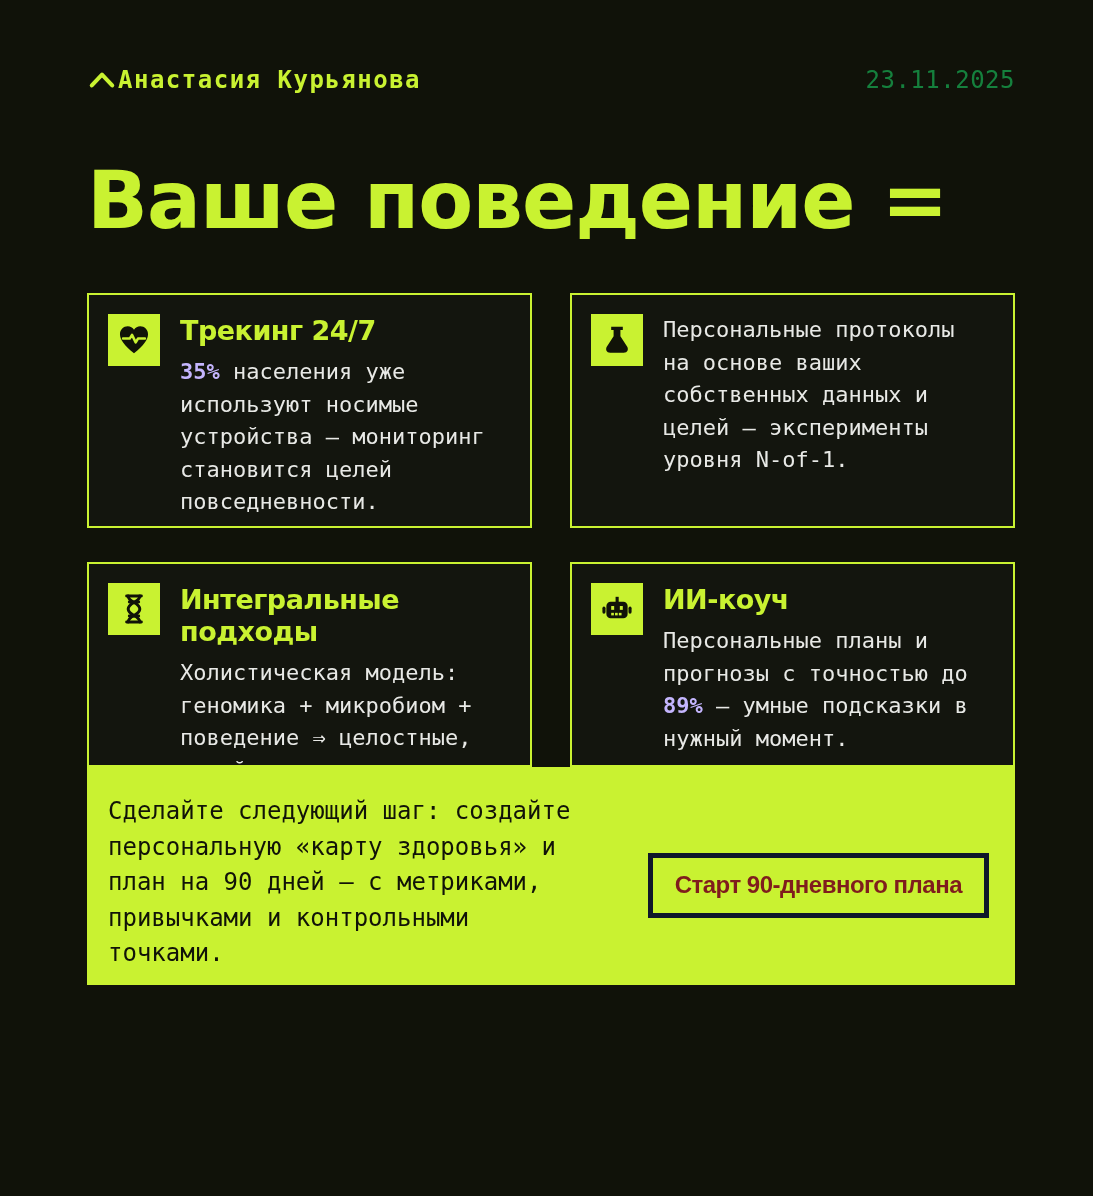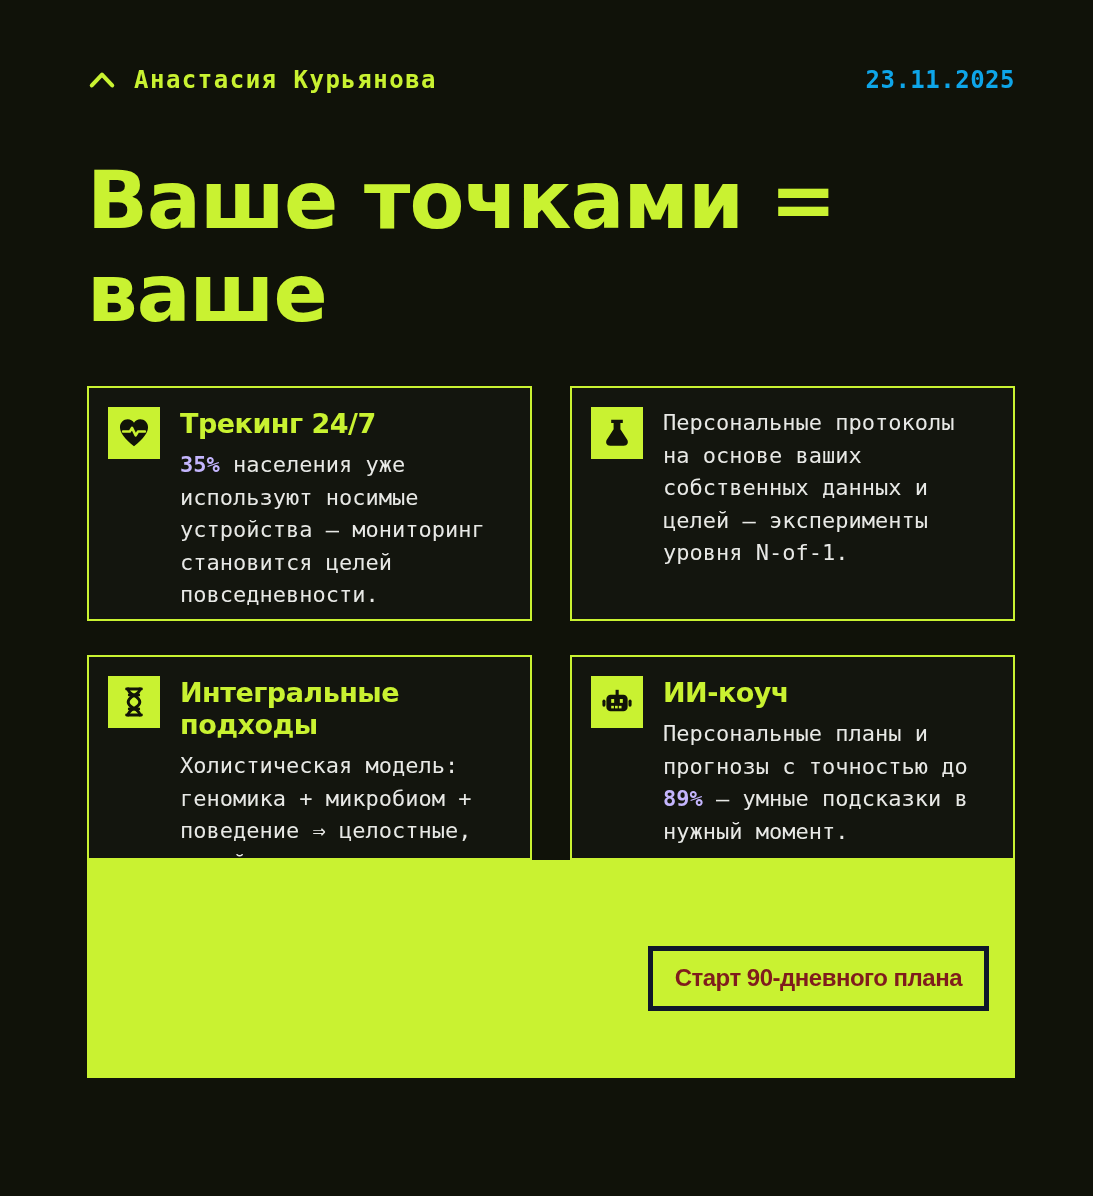--- a/index.html
+++ b/index.html
@@ -21,36 +21,36 @@
   
   .header {
     display: flex;
     justify-content: space-between;
     align-items: center;
     height: 36px;
   }
   .author-row {
     display: flex;
     align-items: center;
-    gap: 17px;
+    gap: 1px;
   }
   .author-row svg { display: block; }
   .author-name {
     font-family: "DejaVu Sans Mono", monospace;
     font-weight: bold;
     font-size: 24px;
     letter-spacing: 1.5px;
     color: #c9f231;
   }
   .post-date {
     font-family: "DejaVu Sans Mono", monospace;
-    font-weight: bold;
+    font-weight: normal;
     font-size: 24px;
     letter-spacing: 0.5px;
-    color: #0ea5e9;
+    color: #15803d;
   }
   
   .headline {
     margin: 56px 0 46px 0;
     font-weight: bold;
     font-size: 80px;
     line-height: 93px;
     letter-spacing: -1px;
     color: #c9f231;
   }
@@ -143,22 +143,21 @@
         <svg width="30" height="24" viewBox="0 0 24 20">
           <path d="M3.5 14.5 L12 5.5 L20.5 14.5" fill="none" stroke="#c9f231" stroke-width="3.4" stroke-linecap="round" stroke-linejoin="round"></path>
         </svg>
       </span>
       <span class="author-name">Анастасия Курьянова</span>
     </div>
     <div class="post-date">23.11.2025</div>
   </div>
 
   <div class="headline">
-    <div>Ваше точками =</div>
-    <div>ваше</div>
+    <div>Ваше поведение =</div>
   </div>
 
   <div class="cards">
 
     <div class="card">
       <div class="card-icon">
         <svg width="34" height="34" viewBox="0 0 24 24">
           <path d="M12 21.4C5.1 15.9 2.1 11.6 2.1 7.9 2.1 4.7 4.6 2.3 7.6 2.3c1.8 0 3.5.9 4.4 2.4.9-1.5 2.6-2.4 4.4-2.4 3 0 5.5 2.4 5.5 5.6 0 3.7-3 8-9.9 13.5z" fill="#111308"></path>
           <polyline points="4.3,11 9,11 10.6,8.4 13.2,13.7 14.8,11 19.7,11" fill="none" stroke="#c9f231" stroke-width="1.8" stroke-linecap="round" stroke-linejoin="round"></polyline>
         </svg>
@@ -211,16 +210,17 @@
       </div>
       <div class="card-text">
         <div class="card-title">ИИ-коуч</div>
         <div class="card-body"><span>Персональные планы и прогнозы с точностью до </span><span class="hl">89%</span><span> — умные подсказки в нужный момент.</span></div>
       </div>
     </div>
 
   </div>
 
   <div class="cta-panel">
+    <div class="cta-text">Сделайте следующий шаг: создайте персональную «карту здоровья» и план на 90 дней — с метриками, привычками и контрольными точками.</div>
     <button class="cta-button">Старт 90-дневного плана</button>
   </div>
 
 </div>
 
 </body></html>

